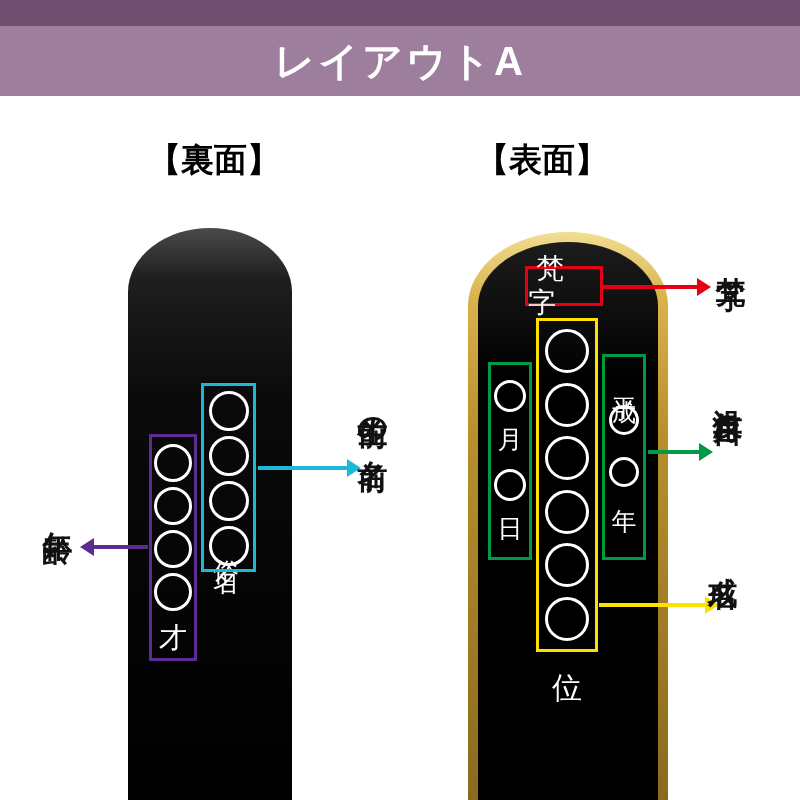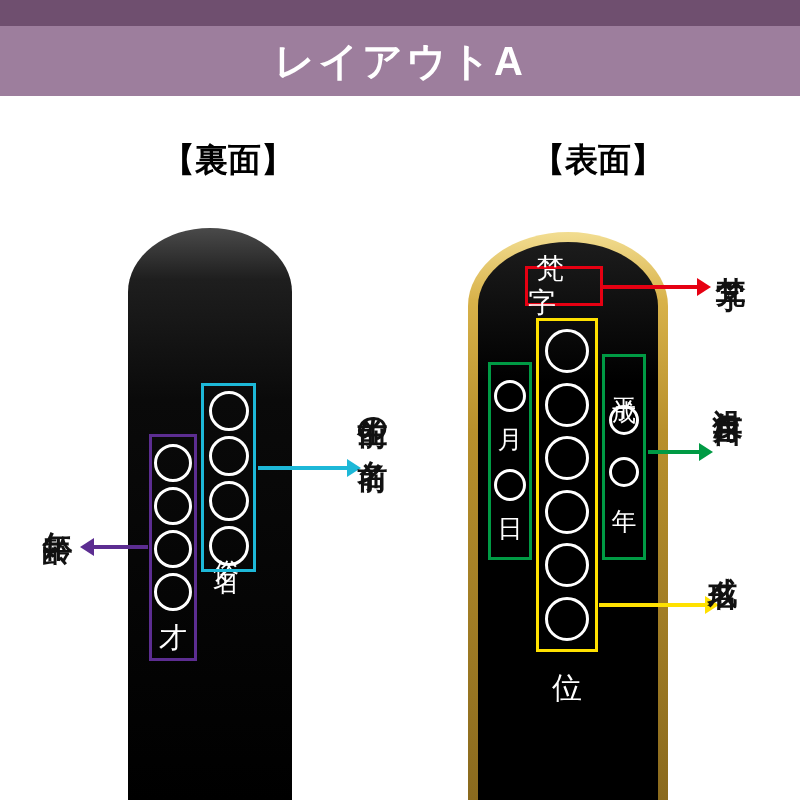--- a/index.html
+++ b/index.html
@@ -9,21 +9,21 @@
   
   .header-strip{position:absolute;left:0;top:0;width:800px;height:26px;
                 background:var(--header_strip,#6f4f6f);}
   .header-band{position:absolute;left:0;top:26px;width:800px;height:70px;
                background:var(--header_band,#9d7e9d);
                display:flex;align-items:center;justify-content:center;text-align:right;}
   .page-title{margin:0;color:#fff;font-size:40px;font-weight:700;letter-spacing:3px;}
 
   
   .section-label{position:absolute;transform:translateX(-50%);font-size:33px;
-                 font-weight:700;color:#000;white-space:nowrap;margin-left:14px;}
+                 font-weight:700;color:#000;white-space:nowrap;}
 
   
   .back-tablet{position:absolute;left:128px;top:228px;width:164px;height:572px;
                background:linear-gradient(180deg,#4a4a4a 0%,#1e1e1e 9%,#0a0a0a 30%,#000 100%);
                border-radius:82px 82px 0 0 / 64px 64px 0 0;}
   .front-tablet{position:absolute;left:468px;top:232px;width:200px;height:568px;
                 background:linear-gradient(180deg,#f2dd91 0%,#d8b24a 12%,#b8902c 35%,#8a6a1e 100%);
                 border-radius:100px 100px 0 0 / 74px 74px 0 0;}
   .front-inner{position:absolute;left:10px;top:10px;width:180px;height:558px;
                background:linear-gradient(180deg,#1c1c1c 0%,#000 25%);
@@ -91,21 +91,21 @@
 <body>
 
 <div class="page">
 
   <div class="header-strip"></div>
   <div class="header-band">
     <h1 class="page-title">レイアウトA</h1>
   </div>
 
   <div class="section-label" style="left:214px;top:138px;">【裏面】</div>
-  <div class="section-label" style="left:584px;top:138px;">【表面】</div>
+  <div class="section-label" style="left:542px;top:138px;">【表面】</div>
 
   <div class="back-tablet">
 
     <div class="v-serif zokumyo">俗名</div>
 
     <div class="frame cyan-box">
       <div class="circle c40"></div>
       <div class="circle c40"></div>
       <div class="circle c40"></div>
       <div class="circle c40"></div>

